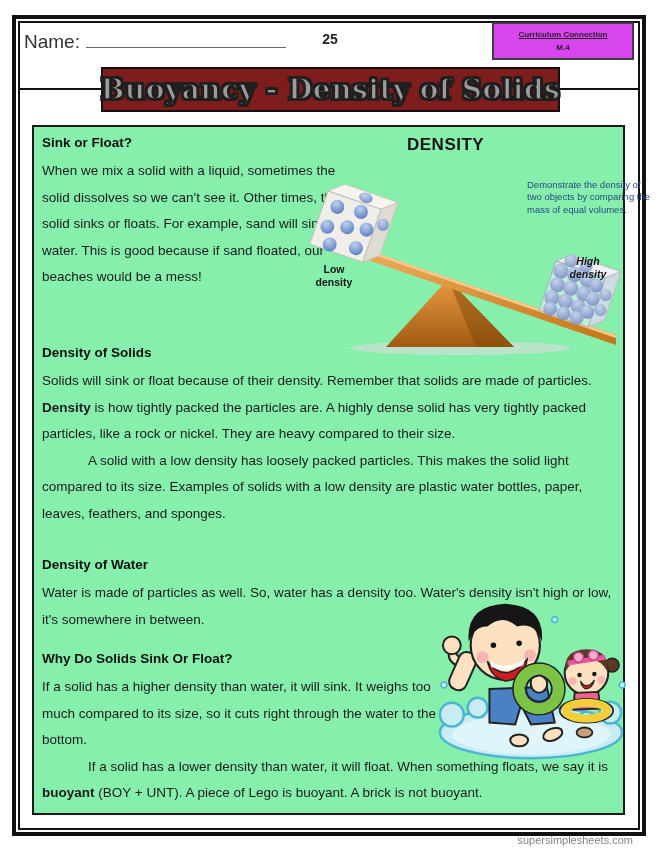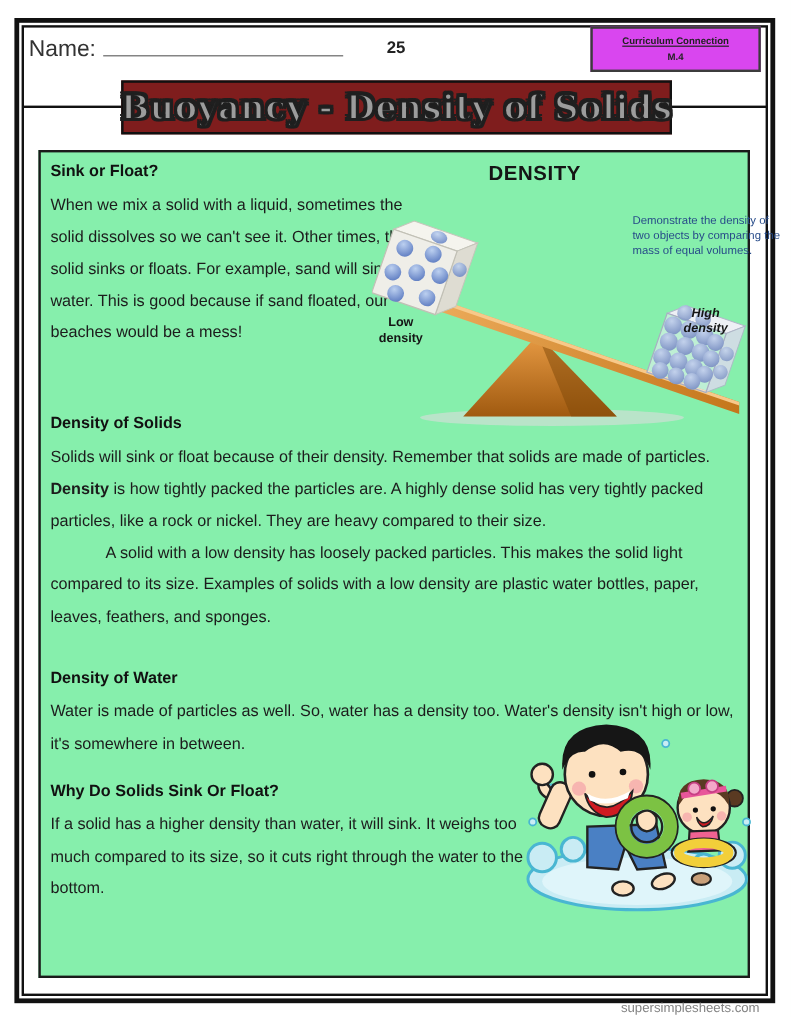--- a/index.html
+++ b/index.html
@@ -177,20 +177,21 @@
     </div>
 
     <div class="tblock blk-water">
       <h3>Density of Water</h3>
       <p>Water is made of particles as well. So, water has a density too. Water's density isn't high or low, it's somewhere in between.</p>
     </div>
 
     <div class="tblock blk-why">
       <h3>Why Do Solids Sink Or Float?</h3>
       <p class="narrow">If a solid has a higher density than water, it will sink. It weighs too much compared to its size, so it cuts right through the water to the bottom.</p>
+      <p class="indent"><span>If a solid has a lower density than water, it will float. When something floats, we say it is </span><b>buoyant</b><span> (BOY + UNT). A piece of Lego is buoyant. A brick is not buoyant.</span></p>
     </div>
 
     <svg class="kids" viewBox="0 0 196 172">
       <g>
         <ellipse cx="96" cy="140" rx="92" ry="26" fill="#c9ecf4" stroke="#49b6d2" stroke-width="2.5"></ellipse>
         <circle cx="16" cy="122" r="12" fill="#c9ecf4" stroke="#49b6d2" stroke-width="2.5"></circle>
         <circle cx="42" cy="115" r="10" fill="#c9ecf4" stroke="#49b6d2" stroke-width="2.5"></circle>
         <circle cx="176" cy="120" r="11" fill="#c9ecf4" stroke="#49b6d2" stroke-width="2.5"></circle>
         <circle cx="152" cy="128" r="9" fill="#c9ecf4" stroke="#49b6d2" stroke-width="2.5"></circle>
         <ellipse cx="96" cy="142" rx="80" ry="20" fill="#dff5fa"></ellipse>

